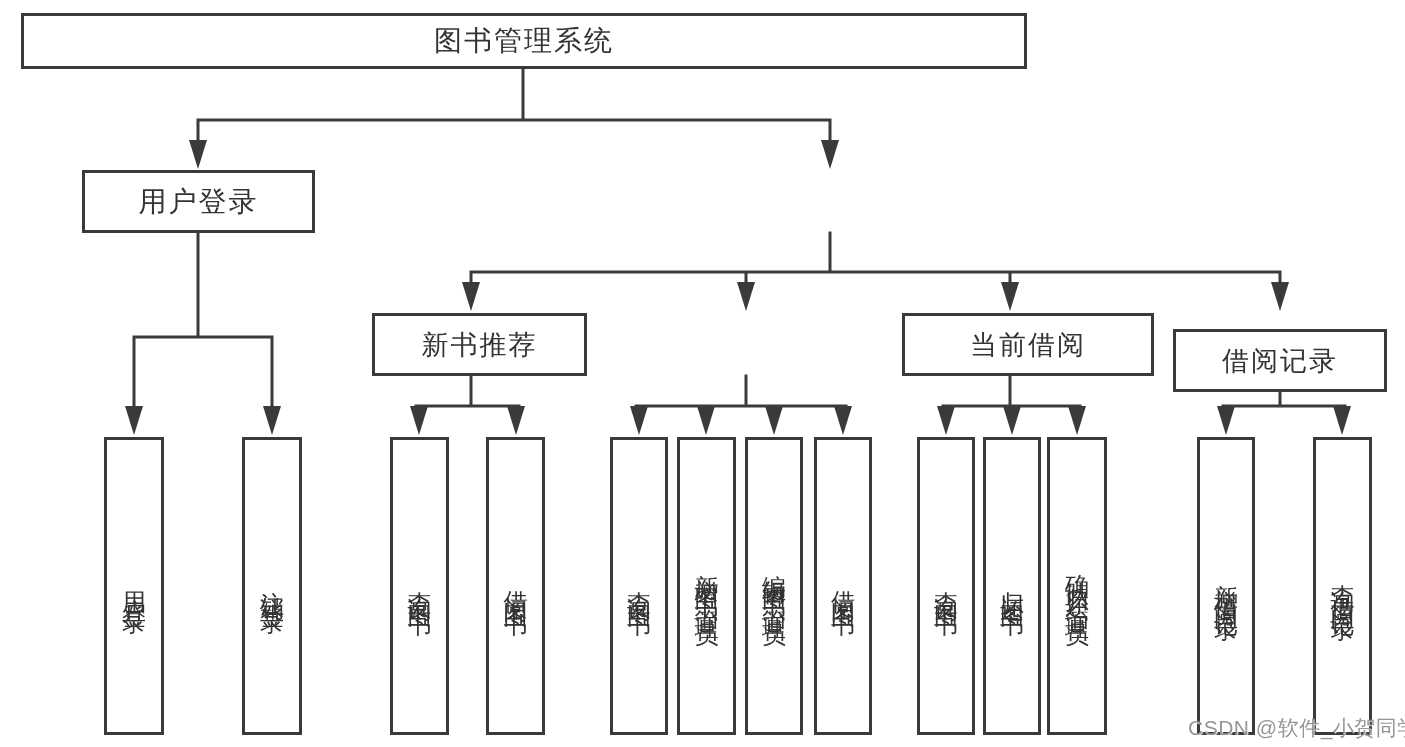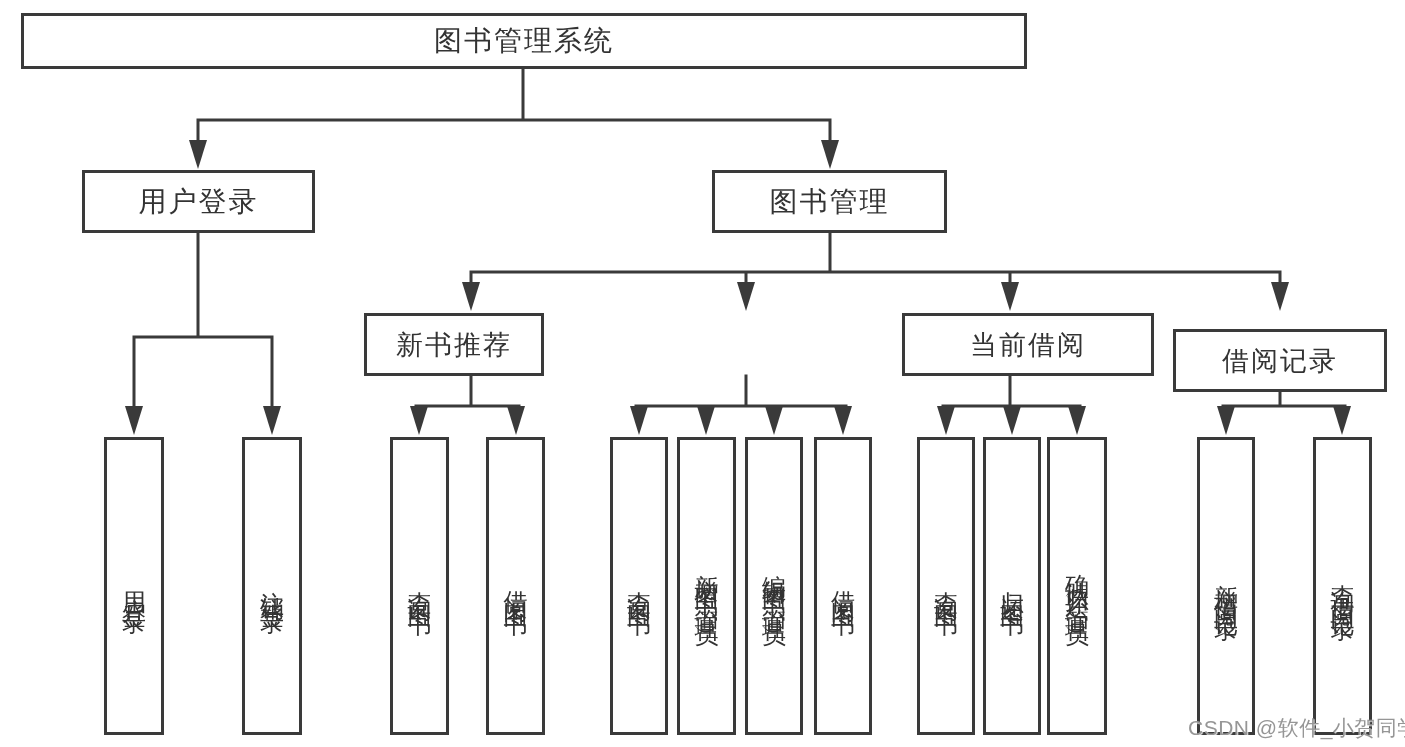--- a/index.html
+++ b/index.html
@@ -70,23 +70,22 @@
     <polygon points="1068,406 1086,406 1077,435"></polygon>
 
     <path d="M1280,376 V406 M1223,406 H1345 M1226,406 V409 M1342,406 V409"></path>
     <polygon points="1217,406 1235,406 1226,435"></polygon>
     <polygon points="1333,406 1351,406 1342,435"></polygon>
   </svg>
 
   <div class="node hbox" style="left:21px;top:13px;width:1006px;height:56px;">图书管理系统</div>
 
   <div class="node hbox" style="left:82px;top:170px;width:233px;height:63px;">用户登录</div>
-  <div class="node hbox" style="left:712px;top:170px;width:235px;height:63px;">图书管理</div>
 
-  <div class="node hbox l3" style="left:364px;top:313px;width:180px;height:63px;">新书推荐</div>
+  <div class="node hbox l3" style="left:372px;top:313px;width:215px;height:63px;">新书推荐</div>
   <div class="node hbox l3" style="left:902px;top:313px;width:252px;height:63px;">当前借阅</div>
   <div class="node hbox l3" style="left:1173px;top:302px;width:214px;height:63px;margin-top:27px;">借阅记录</div>
 
   <div class="node vbox" style="left:104px;top:437px;width:60px;height:298px;">用户登录</div>
   <div class="node vbox" style="left:242px;top:437px;width:60px;height:298px;">注销登录</div>
 
   <div class="node vbox" style="left:390px;top:437px;width:59px;height:298px;">查询图书</div>
   <div class="node vbox" style="left:486px;top:437px;width:59px;height:298px;">借阅图书</div>
 
   <div class="node vbox" style="left:610px;top:437px;width:58px;height:298px;">查询图书</div>

